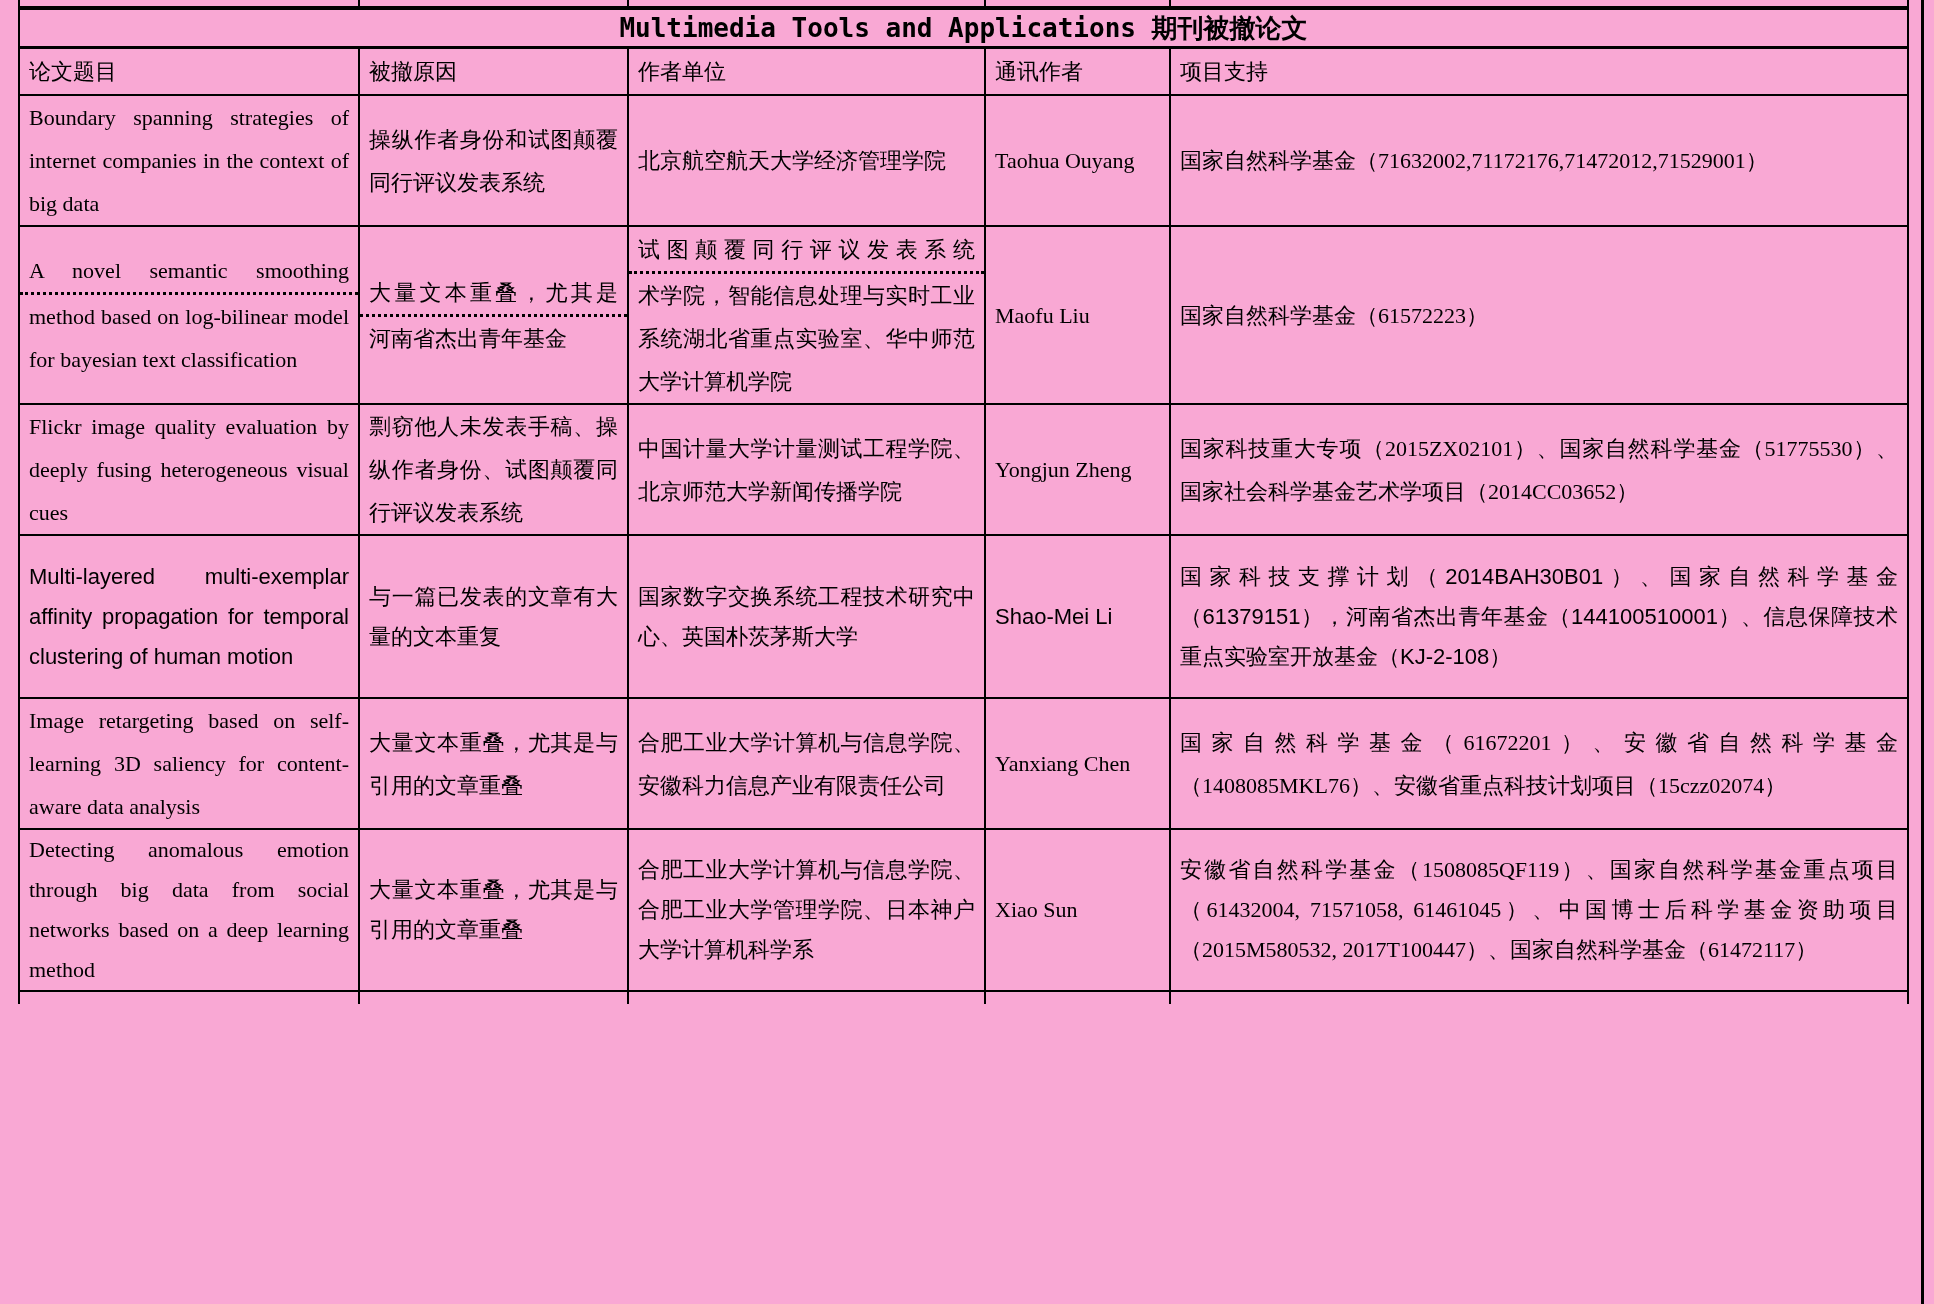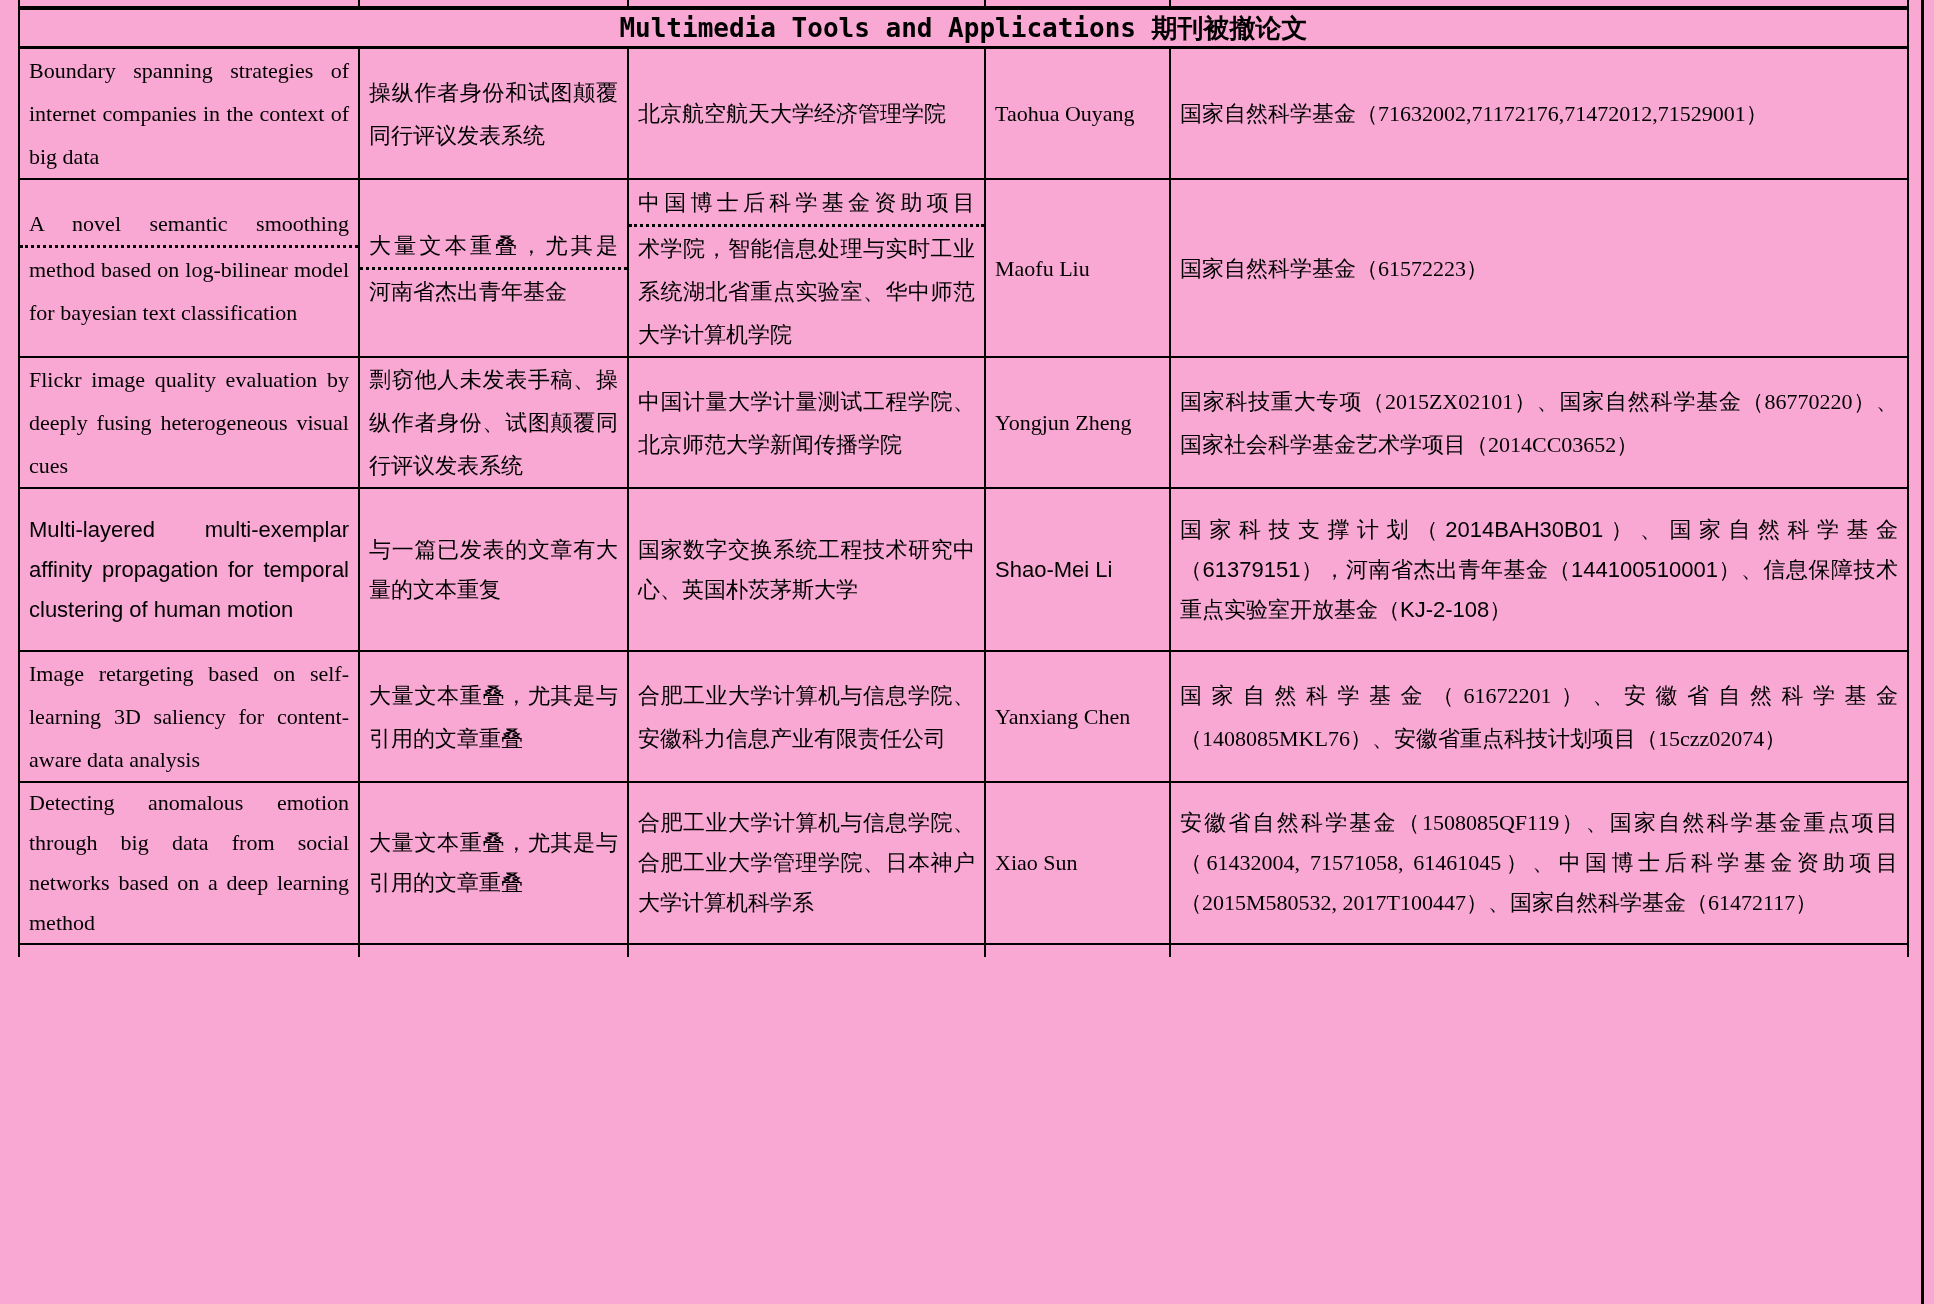--- a/index.html
+++ b/index.html
@@ -101,54 +101,61 @@
       <td></td>
       <td></td>
       <td></td>
       <td class="col-last"></td>
     </tr>
 
     <tr class="title-row">
       <td colspan="5" class="col-first col-last">Multimedia Tools and Applications 期刊被撤论文</td>
     </tr>
 
+    <tr class="header-row">
+      <td class="col-first">论文题目</td>
+      <td>被撤原因</td>
+      <td>作者单位</td>
+      <td>通讯作者</td>
+      <td class="col-last">项目支持</td>
+    </tr>
 
     <tr class="r1">
       <td class="c1 col-first">Boundary spanning strategies of internet companies in the context of big data</td>
       <td class="c2">操纵作者身份和试图颠覆同行评议发表系统</td>
       <td class="c3">北京航空航天大学经济管理学院</td>
       <td class="c4">Taohua Ouyang</td>
       <td class="c5 col-last">国家自然科学基金（71632002,71172176,71472012,71529001）</td>
     </tr>
 
     <tr class="r2">
       <td class="c1 col-first">
         <span class="dotted-line">A novel semantic smoothing</span>
         <span class="rest-block">method based on log-bilinear model for bayesian text classification</span>
       </td>
       <td class="c2">
         <span class="dotted-line">大量文本重叠，尤其是</span>
         <span class="rest-block">河南省杰出青年基金</span>
       </td>
       <td class="c3">
-        <span class="dotted-line">中国博士后科学基金资助项目</span>
+        <span class="dotted-line">试图颠覆同行评议发表系统</span>
         <span class="rest-block">术学院，智能信息处理与实时工业系统湖北省重点实验室、华中师范大学计算机学院</span>
       </td>
       <td class="c4">Maofu Liu</td>
       <td class="c5 col-last">国家自然科学基金（61572223）</td>
     </tr>
 
 
 
     <tr class="r5">
       <td class="c1 col-first">Flickr image quality evaluation by deeply fusing heterogeneous visual cues</td>
       <td class="c2">剽窃他人未发表手稿、操纵作者身份、试图颠覆同行评议发表系统</td>
       <td class="c3">中国计量大学计量测试工程学院、北京师范大学新闻传播学院</td>
       <td class="c4">Yongjun Zheng</td>
-      <td class="c5 col-last">国家科技重大专项（2015ZX02101）、国家自然科学基金（86770220）、国家社会科学基金艺术学项目（2014CC03652）</td>
+      <td class="c5 col-last">国家科技重大专项（2015ZX02101）、国家自然科学基金（51775530）、国家社会科学基金艺术学项目（2014CC03652）</td>
     </tr>
 
     <tr class="r6">
       <td class="c1 col-first">Multi-layered multi-exemplar affinity propagation for temporal clustering of human motion</td>
       <td class="c2">与一篇已发表的文章有大量的文本重复</td>
       <td class="c3">国家数字交换系统工程技术研究中心、英国朴茨茅斯大学</td>
       <td class="c4">Shao-Mei Li</td>
       <td class="c5 col-last">国家科技支撑计划（2014BAH30B01）、国家自然科学基金（61379151），河南省杰出青年基金（144100510001）、信息保障技术重点实验室开放基金（KJ-2-108）</td>
     </tr>
 

